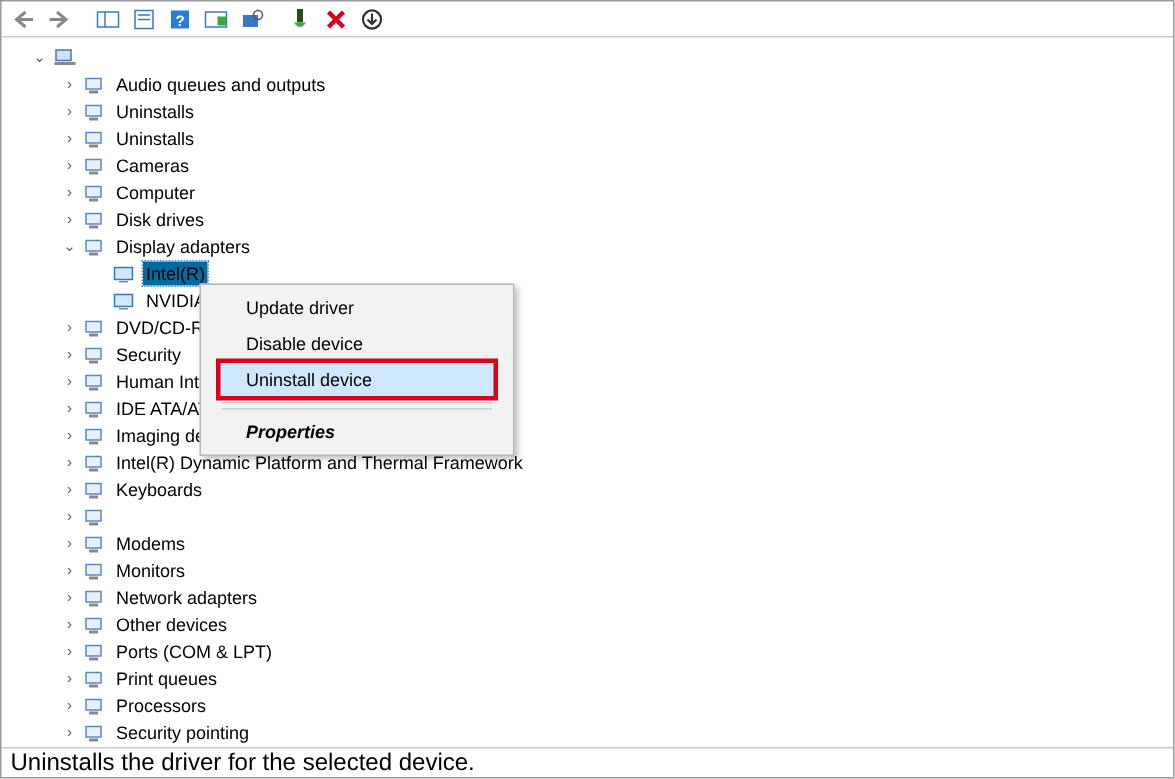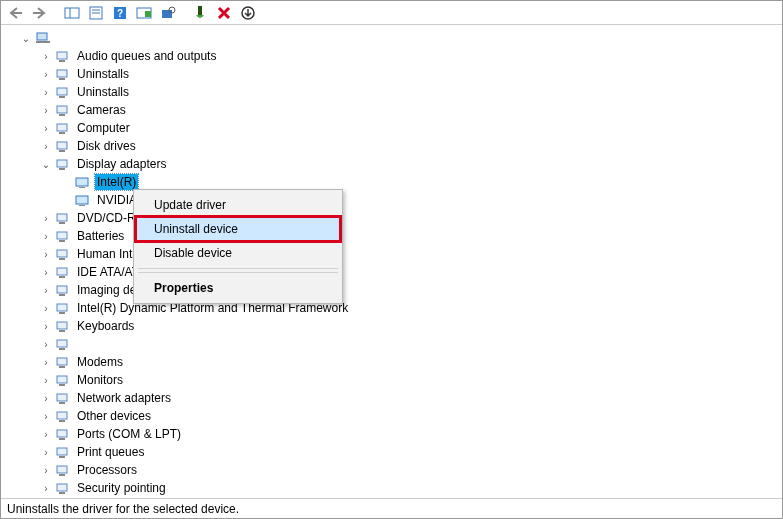--- a/index.html
+++ b/index.html
@@ -61,61 +61,61 @@
     font-size:10px;
     user-select:none;
   }
   .node .icon {
     width: 16px; height: 16px;
     display:flex; align-items:center; justify-content:center;
     margin-right: 4px;
   }
   .node .label { padding: 1px 2px; }
   .node.selected .label {
-    background: #0ea5e9;
+    background: #0369a1;
     outline: 1px dotted #4a90d9;
   }
   .indent-1 { padding-left: 12px; }
   .indent-2 { padding-left: 32px; }
   .indent-3 { padding-left: 52px; }
 
   .ctxmenu {
     position: absolute;
     left: 132px;
     top: 164px;
     width: 210px;
     background: #f2f2f2;
     border: 1px solid #b8b8b8;
     box-shadow: 2px 2px 4px rgba(0,0,0,0.25);
-    padding: 3px 2px;
+    padding: 3px 12px;
     z-index: 10;
     font-size: 12px;
   }
   .ctxitem {
     padding: 5px 18px;
     cursor: default;
   }
   .ctxitem.highlight {
     outline: 3px solid #d9001b;
     outline-offset: -1px;
     background: #cde8ff;
   }
-  .ctxitem.bold { font-weight: 700; }
+  .ctxitem.bold { font-weight: 700; font-style: italic; }
   .ctxsep {
     height: 1px;
     background: #d0d0d0;
     margin: 3px 2px;
   }
   .statusbar {
     height: 20px;
     border-top: 1px solid #ccc;
     display: flex;
     align-items: center;
     padding: 0 6px;
-    font-size: 12px;
+    font-size: 16px;
   }
 </style>
 </head>
 <body>
 
 <div class="toolbar">
   <div class="tb-btn">
     <svg width="16" height="14">
         <path d="M9 2 L3 7 L9 12 M3 7 L14 7" stroke="#888" stroke-width="2" fill="none"></path>
       </svg>
@@ -292,21 +292,21 @@
     <span class="label">DVD/CD-R</span>
   </div>
         <div class="node indent-2">
     <span class="expander">›</span>
     <span class="icon">
             <svg width="16" height="14">
               <rect x="2" y="3" width="10" height="7" fill="#e8f0fa" stroke="#5a88c4"></rect>
               <rect x="4" y="11" width="6" height="2" fill="#888"></rect>
             </svg>
           </span>
-    <span class="label">Batteries</span>
+    <span class="label">Security</span>
   </div>
         <div class="node indent-2">
     <span class="expander">›</span>
     <span class="icon">
             <svg width="16" height="14">
               <rect x="2" y="3" width="10" height="7" fill="#e8f0fa" stroke="#5a88c4"></rect>
               <rect x="4" y="11" width="6" height="2" fill="#888"></rect>
             </svg>
           </span>
     <span class="label">Human Int</span>
@@ -438,22 +438,22 @@
               <rect x="4" y="11" width="6" height="2" fill="#888"></rect>
             </svg>
           </span>
     <span class="label">Security pointing</span>
   </div>
       </div>
   </div>
 
   <div class="ctxmenu">
     <div class="ctxitem">Update driver</div>
+    <div class="ctxitem">Disable device</div>
     <div class="ctxitem highlight">Uninstall device</div>
-    <div class="ctxitem">Disable device</div>
     <div class="ctxsep"></div>
     <div class="ctxsep"></div>
     <div class="ctxitem bold">Properties</div>
   </div>
 </div>
 
 <div class="statusbar">
   <span>Uninstalls the driver for the selected device.</span>
 </div>
 

